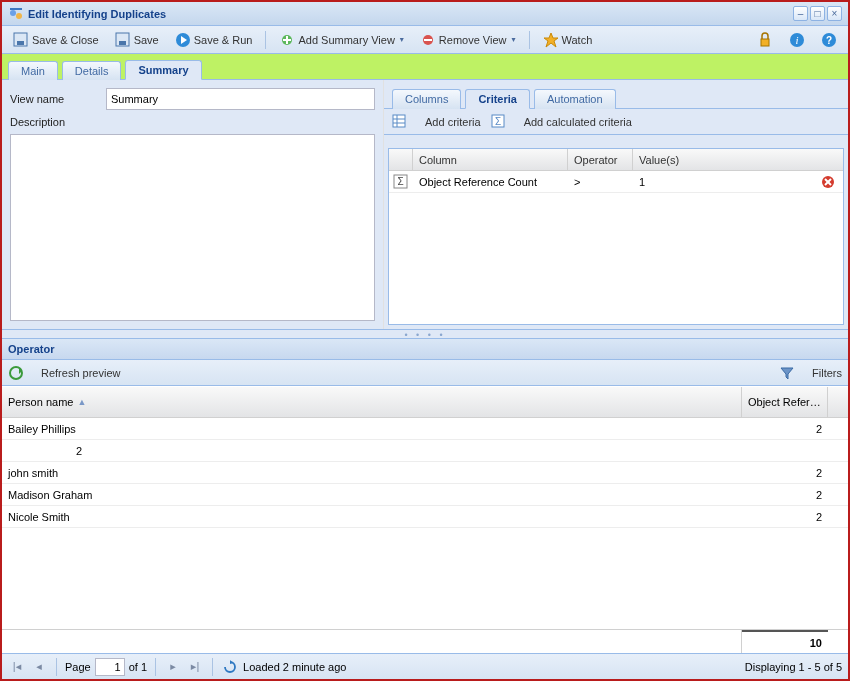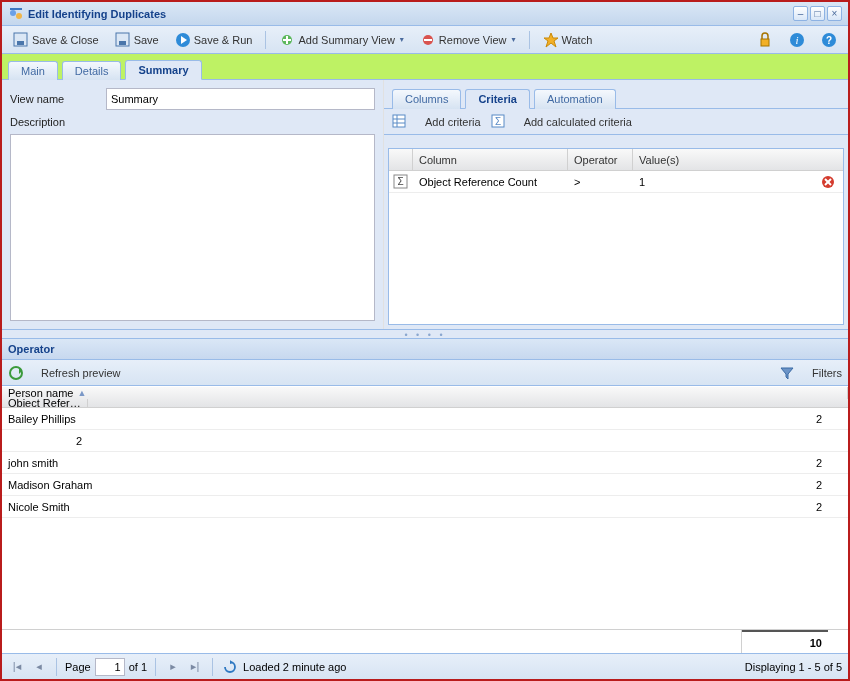--- a/index.html
+++ b/index.html
@@ -163,25 +163,24 @@
     border-bottom: 1px solid #99bbe8;
   }
   .preview-toolbar {
     height: 26px;
     background: linear-gradient(#e7eff9,#d7e4f3);
     border-bottom: 1px solid #99bbe8;
     display: flex; align-items: center; padding: 0 6px;
   }
   .preview-grid { flex: 1; background: #fff; display: flex; flex-direction: column; border: 0; min-height: 0;}
   .pg-head {
-    display: flex; height: 22px;
+    display: flex; height: 32px;
     background: linear-gradient(#f9f9f9,#e3e4e6);
     border-bottom: 1px solid #d0d0d0;
     border-top: 1px solid #fff;
-    flex-direction: column;
   }
   .pg-col-name { flex: 1; padding-left: 6px; display: flex; align-items: center; border-right: 1px solid #d0d0d0; gap:4px;}
   .pg-col-ref  { width: 86px; padding-left: 6px; display: flex; align-items: center; border-right: 1px solid #d0d0d0; overflow: hidden; white-space: nowrap;}
   .pg-col-end  { width: 20px; border-right: none; }
   .pg-row { display: flex; height: 22px; border-bottom: 1px solid #ededed; }
   .pg-row .pg-col-name { border-right: none; }
   .pg-row .pg-col-ref { justify-content: flex-end; padding-right: 6px; border-right: none;}
   .pg-filler { flex: 1; }
   .pg-total-row {
     display: flex; height: 24px;

